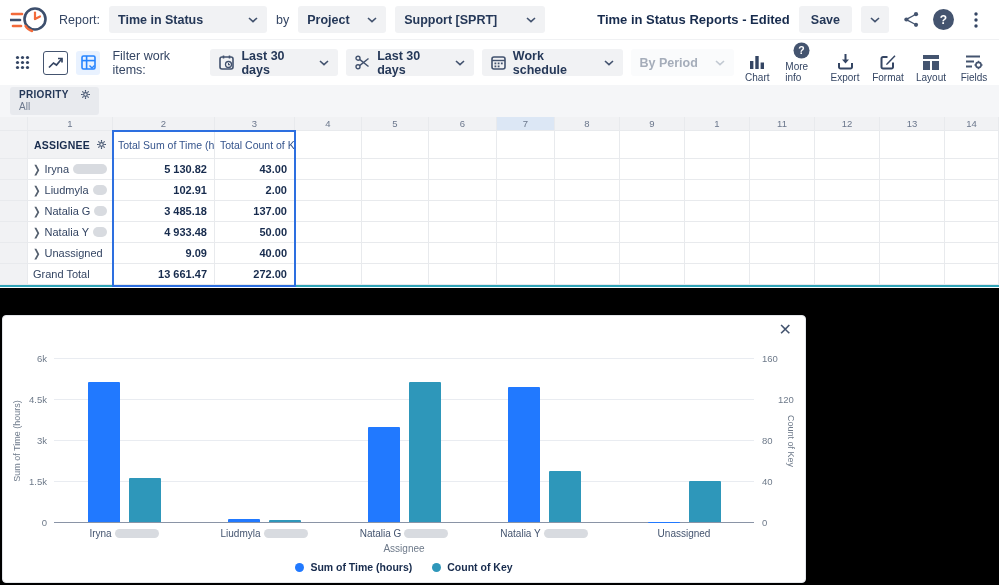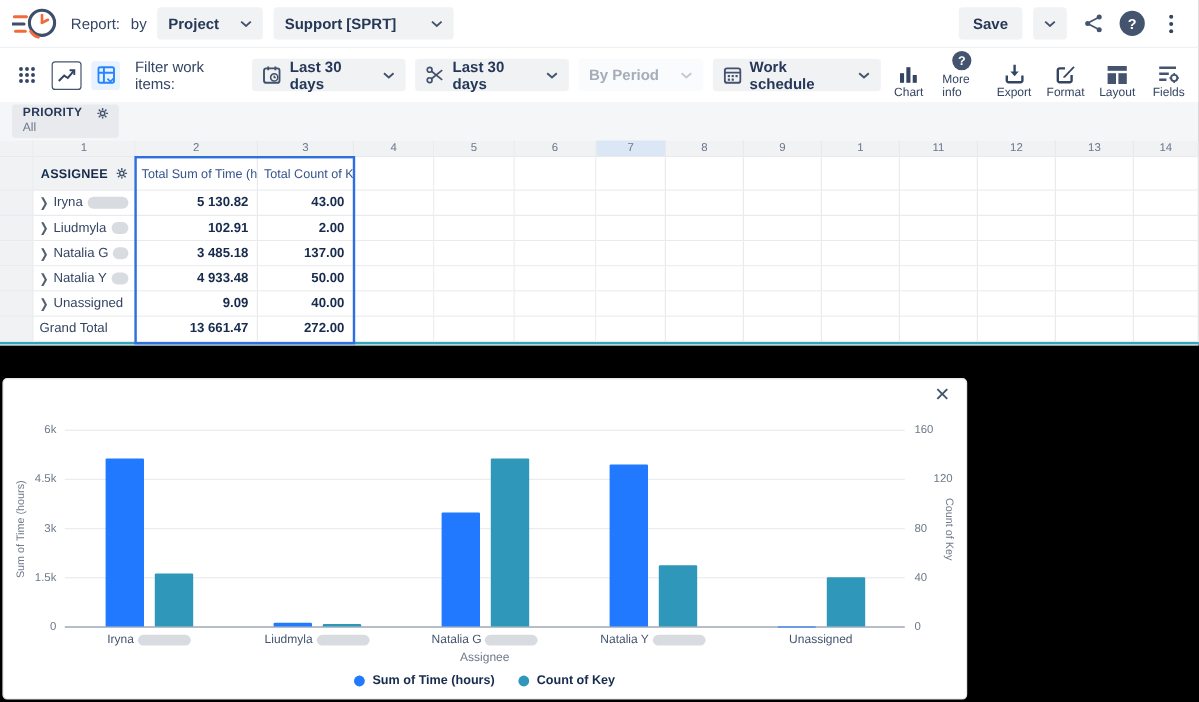--- a/index.html
+++ b/index.html
@@ -84,38 +84,47 @@
         <line x1="2" y1="10" x2="12" y2="10" stroke="#f26a3a" stroke-width="2.6" stroke-linecap="round"></line>
         <line x1="0" y1="16" x2="10" y2="16" stroke="#3d4f6d" stroke-width="2.6" stroke-linecap="round"></line>
         <line x1="3" y1="22" x2="11" y2="22" stroke="#f26a3a" stroke-width="2.6" stroke-linecap="round"></line>
         <circle cx="25" cy="15" r="10.5" fill="#fff" stroke="#3d4f6d" stroke-width="2.6"></circle>
         <line x1="25" y1="15" x2="25" y2="8.5" stroke="#f26a3a" stroke-width="2.2" stroke-linecap="round"></line>
         <line x1="25" y1="15" x2="30" y2="12.5" stroke="#f26a3a" stroke-width="2.2" stroke-linecap="round"></line>
         <path d="M15.5 22 A11 11 0 0 0 22 27" fill="none" stroke="#f26a3a" stroke-width="2.4" stroke-linecap="round"></path>
       </svg>
     </span>
     <span class="lbl">Report:</span>
+    <div class="pill" style="width:158px">
+      <span>Time in Status</span>
+      <span class="chev">
+          <svg width="10" height="6" viewBox="0 0 10 6">
+            <path d="M1 1l4 3.6L9 1" fill="none" stroke="#42526e" stroke-width="1.6"></path>
+          </svg>
+        </span>
+    </div>
     <span class="lbl">by</span>
     <div class="pill" style="width:88px">
       <span>Project</span>
       <span class="chev">
           <svg width="10" height="6" viewBox="0 0 10 6">
             <path d="M1 1l4 3.6L9 1" fill="none" stroke="#42526e" stroke-width="1.6"></path>
           </svg>
         </span>
     </div>
     <div class="pill center" style="width:150px">
       <span>Support [SPRT]</span>
       <span class="chev">
           <svg width="10" height="6" viewBox="0 0 10 6">
             <path d="M1 1l4 3.6L9 1" fill="none" stroke="#42526e" stroke-width="1.6"></path>
           </svg>
         </span>
     </div>
     <div class="spacer"></div>
+    <span class="doc-title">Time in Status Reports - Edited</span>
     <div class="btn">Save</div>
     <div class="btn sq">
       <svg width="10" height="6" viewBox="0 0 10 6">
           <path d="M1 1l4 3.6L9 1" fill="none" stroke="#42526e" stroke-width="1.6"></path>
         </svg>
     </div>
     <div class="iconbtn">
       <svg width="17" height="17" viewBox="0 0 17 17">
         <circle cx="13" cy="3.2" r="2.1" fill="#44546f"></circle>
           <circle cx="3.4" cy="8.5" r="2.1" fill="#44546f"></circle>
@@ -195,48 +204,48 @@
           </svg>
         </span>
         <span>Last 30 days</span>
       </span>
       <span class="chev">
           <svg width="10" height="6" viewBox="0 0 10 6">
             <path d="M1 1l4 3.6L9 1" fill="none" stroke="#42526e" stroke-width="1.6"></path>
           </svg>
         </span>
     </div>
-    <div class="pill disabled" style="width:108px">
-      <span>By Period</span>
-      <span class="chev">
-          <svg width="10" height="6" viewBox="0 0 10 6">
-            <path d="M1 1l4 3.6L9 1" fill="none" stroke="#c2c9d2" stroke-width="1.6"></path>
-          </svg>
-        </span>
-    </div>
     <div class="pill">
       <span class="txtgrp">
         <span class="dd-ic">
           <svg width="15" height="15" viewBox="0 0 15 15">
             <rect x="1" y="2" width="13" height="12" rx="2" fill="none" stroke="#42526e" stroke-width="1.6"></rect>
             <line x1="1" y1="5.5" x2="14" y2="5.5" stroke="#42526e" stroke-width="1.4"></line>
             <g fill="#42526e">
                 <rect x="3.5" y="7.5" width="1.8" height="1.8"></rect>
                 <rect x="6.7" y="7.5" width="1.8" height="1.8"></rect>
                 <rect x="9.9" y="7.5" width="1.8" height="1.8"></rect>
                 <rect x="3.5" y="10.5" width="1.8" height="1.8"></rect>
                 <rect x="6.7" y="10.5" width="1.8" height="1.8"></rect>
               </g>
           </svg>
         </span>
         <span>Work schedule</span>
       </span>
       <span class="chev">
           <svg width="10" height="6" viewBox="0 0 10 6">
             <path d="M1 1l4 3.6L9 1" fill="none" stroke="#42526e" stroke-width="1.6"></path>
+          </svg>
+        </span>
+    </div>
+    <div class="pill disabled" style="width:108px">
+      <span>By Period</span>
+      <span class="chev">
+          <svg width="10" height="6" viewBox="0 0 10 6">
+            <path d="M1 1l4 3.6L9 1" fill="none" stroke="#c2c9d2" stroke-width="1.6"></path>
           </svg>
         </span>
     </div>
 
     <div class="actionbar">
       <div class="action">
         <svg width="18" height="17" viewBox="0 0 18 17">
             <g fill="#344563">
               <rect x="2" y="8" width="3.4" height="8"></rect>
               <rect x="7.3" y="3" width="3.4" height="13"></rect>

